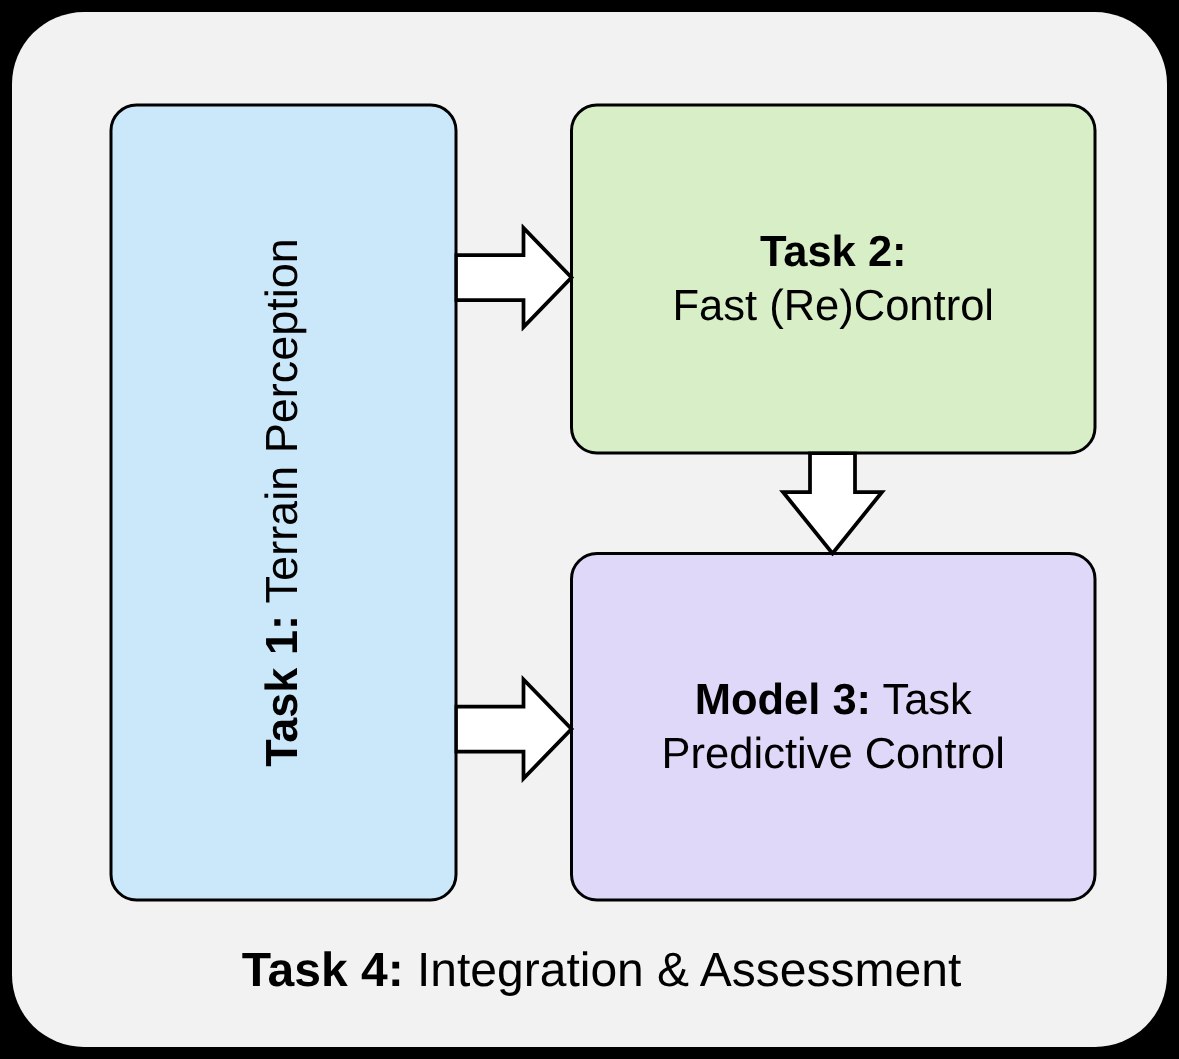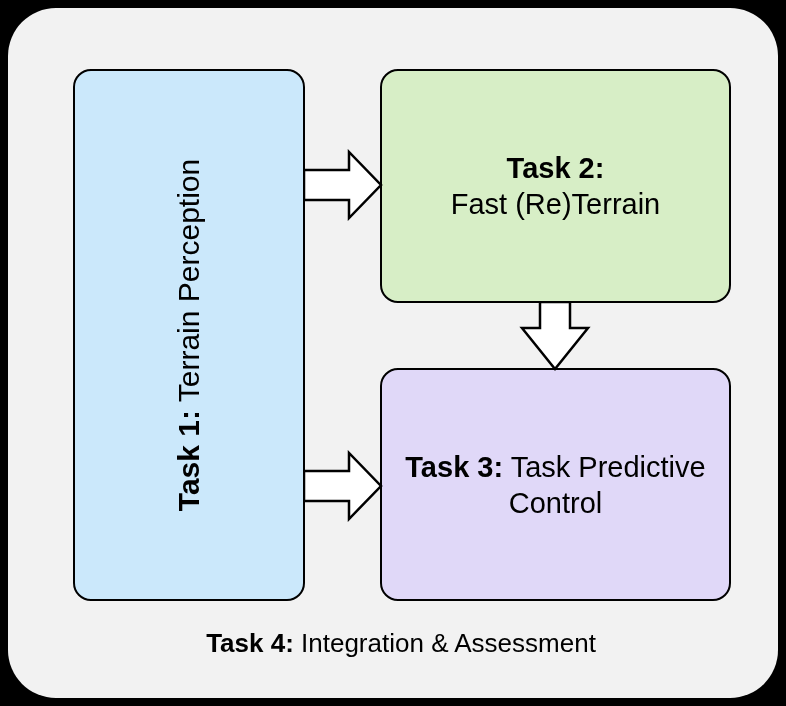--- a/index.html
+++ b/index.html
@@ -68,43 +68,43 @@
   .arrow-svg { position: absolute; display: block; }
   .arrow-1 { left: 295px; top: 141px; }
   .arrow-2 { left: 511px; top: 293px; }
   .arrow-3 { left: 295px; top: 442px; }
   .caption {
     position: absolute;
     left: 8px;
     top: 620px;
     width: 770px;
     text-align: center;
-    font-size: 26px;
+    font-size: 32px;
     color: #000000;
   }
 </style>
 </head>
 <body>
 
 <div class="stage">
   <div class="panel">
 
     <div class="box box-task1" style="background: rgb(203, 232, 251);">
       <div class="vlabel"><span class="b">Task 1:</span> <span>Terrain Perception</span></div>
     </div>
 
     <div class="box box-task2" style="background: rgb(215, 238, 198);">
       <div>
         <div class="b">Task 2:</div>
-        <div>Fast (Re)Terrain</div>
+        <div>Fast (Re)Control</div>
       </div>
     </div>
 
     <div class="box box-task3" style="background: rgb(224, 216, 248);">
-      <div class="task3-text"><span class="b">Task 3:</span> <span>Task Predictive Control</span></div>
+      <div class="task3-text"><span class="b">Model 3:</span> <span>Task Predictive Control</span></div>
     </div>
 
     <svg class="arrow-svg arrow-1" width="80" height="72" viewBox="0 0 80 72">
       <polygon points="1,21 46,21 46,3 78,36 46,69 46,51 1,51" fill="#ffffff" stroke="#000000" stroke-width="2.5" stroke-linejoin="miter"></polygon>
     </svg>
 
     <svg class="arrow-svg arrow-2" width="72" height="70" viewBox="0 0 72 70">
       <polygon points="21,1 51,1 51,27 69,27 36,68 3,27 21,27" fill="#ffffff" stroke="#000000" stroke-width="2.5" stroke-linejoin="miter"></polygon>
     </svg>
 

